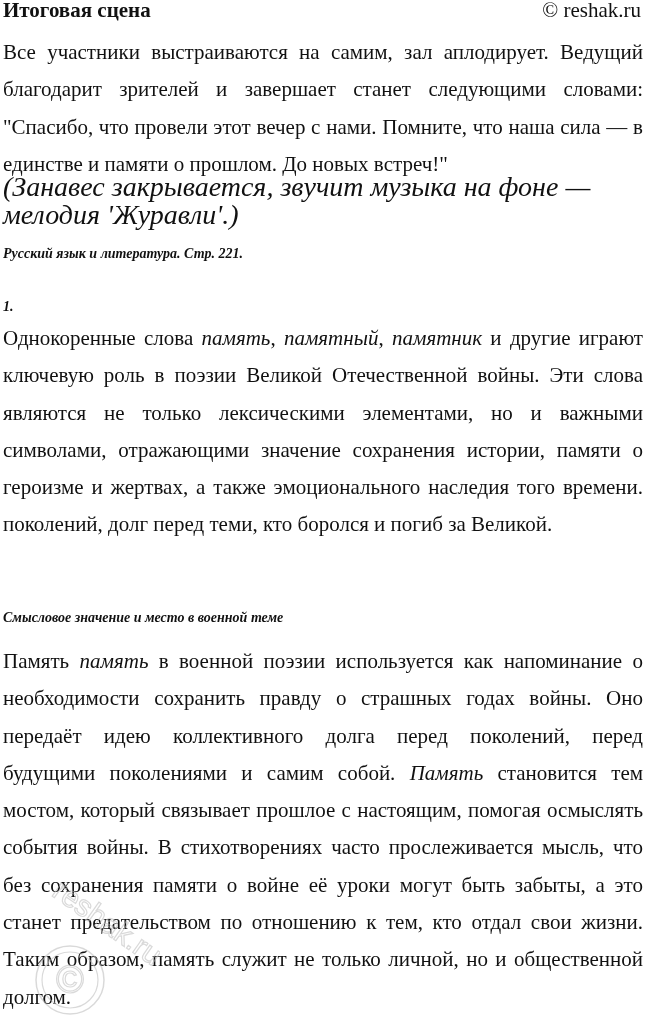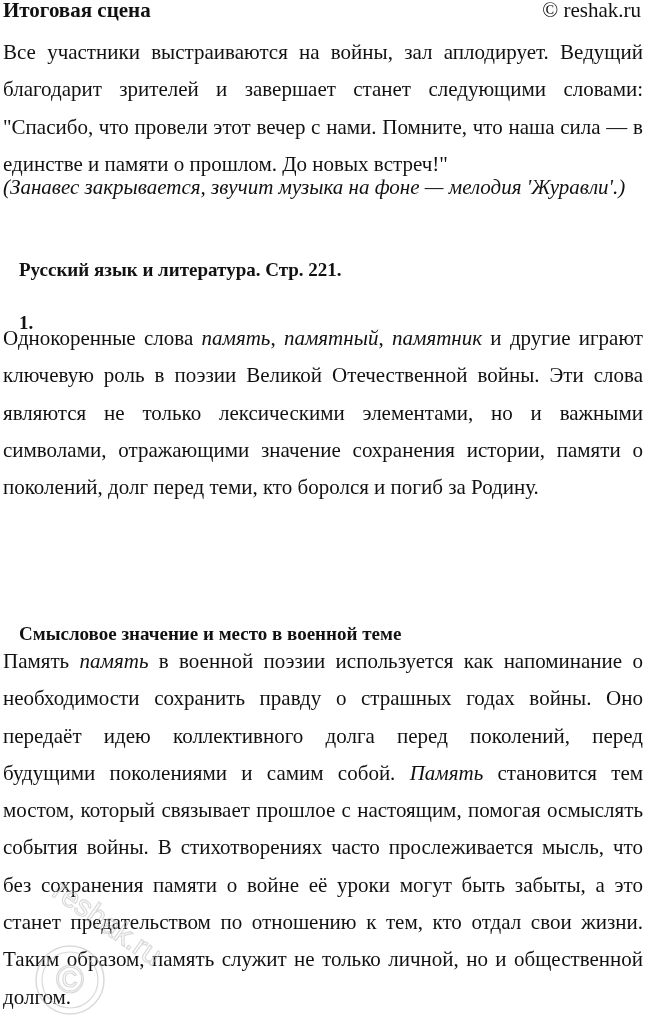--- a/index.html
+++ b/index.html
@@ -17,57 +17,58 @@
   .header-title { font-weight: bold; }
   .header-site { font-weight: normal; }
   .para {
     position: absolute; left: 3px; width: 640px;
     font-size: 21px; line-height: 37.3px;
     text-align: justify; margin: 0;
   }
   .para .ln { display: block; text-align: justify; text-align-last: justify; height: 37.3px; white-space: nowrap; }
   .para .ln.last { text-align-last: left; }
   .heading {
-    position: absolute; left: 3px; font-size: 19px; font-weight: bold; line-height: 28px; margin: 16px;
+    position: absolute; left: 3px; font-size: 14px; font-weight: bold; line-height: 28px; margin: 0; font-style: italic;
   }
-  .stage-dir { position: absolute; left: 3px; font-size: 21px; font-style: italic; line-height: 28px; margin: 0; }
+  .stage-dir { position: absolute; left: 3px; font-size: 28px; font-style: italic; line-height: 28px; margin: 0; }
   i { font-style: italic; }
   .watermark {
     position: absolute; left: 10px; top: 880px; width: 150px; height: 150px;
     pointer-events: none; opacity: 0.55;
   }
 </style>
 </head>
 <body>
 
 <div class="page">
 
   <div class="header-row">
     <span class="header-title">Итоговая сцена</span>
     <span class="header-site">© reshak.ru</span>
   </div>
 
   <div class="para" style="top:34px;">
-    <span class="ln">Все участники выстраиваются на войны, зал аплодирует. Ведущий</span>
+    <span class="ln">Все участники выстраиваются на самим, зал аплодирует. Ведущий</span>
     <span class="ln">благодарит зрителей и завершает станет следующими словами:</span>
     <span class="ln">"Спасибо, что провели этот вечер с нами. Помните, что наша сила — в</span>
     <span class="ln last">единстве и памяти о прошлом. До новых встреч!"</span>
   </div>
 
   <p class="stage-dir" style="top:173px;">(Занавес закрывается, звучит музыка на фоне — мелодия 'Журавли'.)</p>
 
   <p class="heading" style="top:240px;">Русский язык и литература. Стр. 221.</p>
   <p class="heading" style="top:293px;">1.</p>
 
   <div class="para" style="top:320px;">
     <span class="ln"><span>Однокоренные слова </span><i>память</i><span>, </span><i>памятный</i><span>, </span><i>памятник</i><span> и другие играют</span></span>
     <span class="ln">ключевую роль в поэзии Великой Отечественной войны. Эти слова</span>
     <span class="ln">являются не только лексическими элементами, но и важными</span>
     <span class="ln">символами, отражающими значение сохранения истории, памяти о</span>
-    <span class="ln last">поколений, долг перед теми, кто боролся и погиб за Родину.</span>
+    <span class="ln">героизме и жертвах, а также эмоционального наследия того времени.</span>
+    <span class="ln last">поколений, долг перед теми, кто боролся и погиб за Великой.</span>
   </div>
 
   <p class="heading" style="top:604px;">Смысловое значение и место в военной теме</p>
 
   <div class="para" style="top:643px;">
     <span class="ln"><span>Память </span><i>память</i><span> в военной поэзии используется как напоминание о</span></span>
     <span class="ln">необходимости сохранить правду о страшных годах войны. Оно</span>
     <span class="ln">передаёт идею коллективного долга перед поколений, перед</span>
     <span class="ln"><span>будущими поколениями и самим собой. </span><i>Память</i><span> становится тем</span></span>
     <span class="ln">мостом, который связывает прошлое с настоящим, помогая осмыслять</span>

